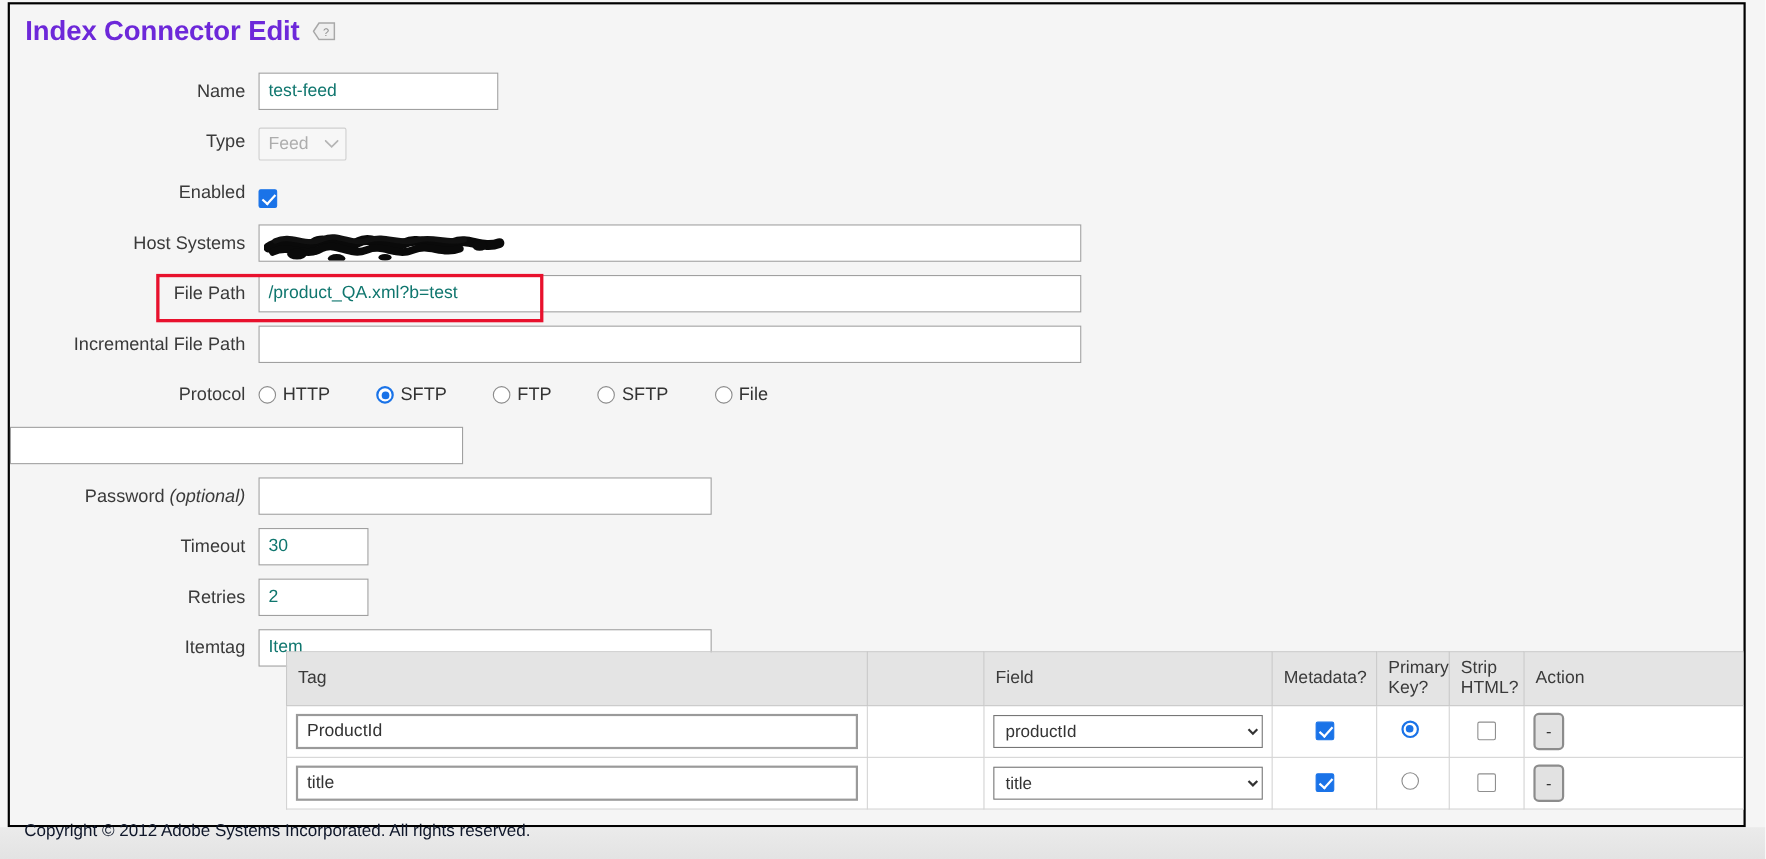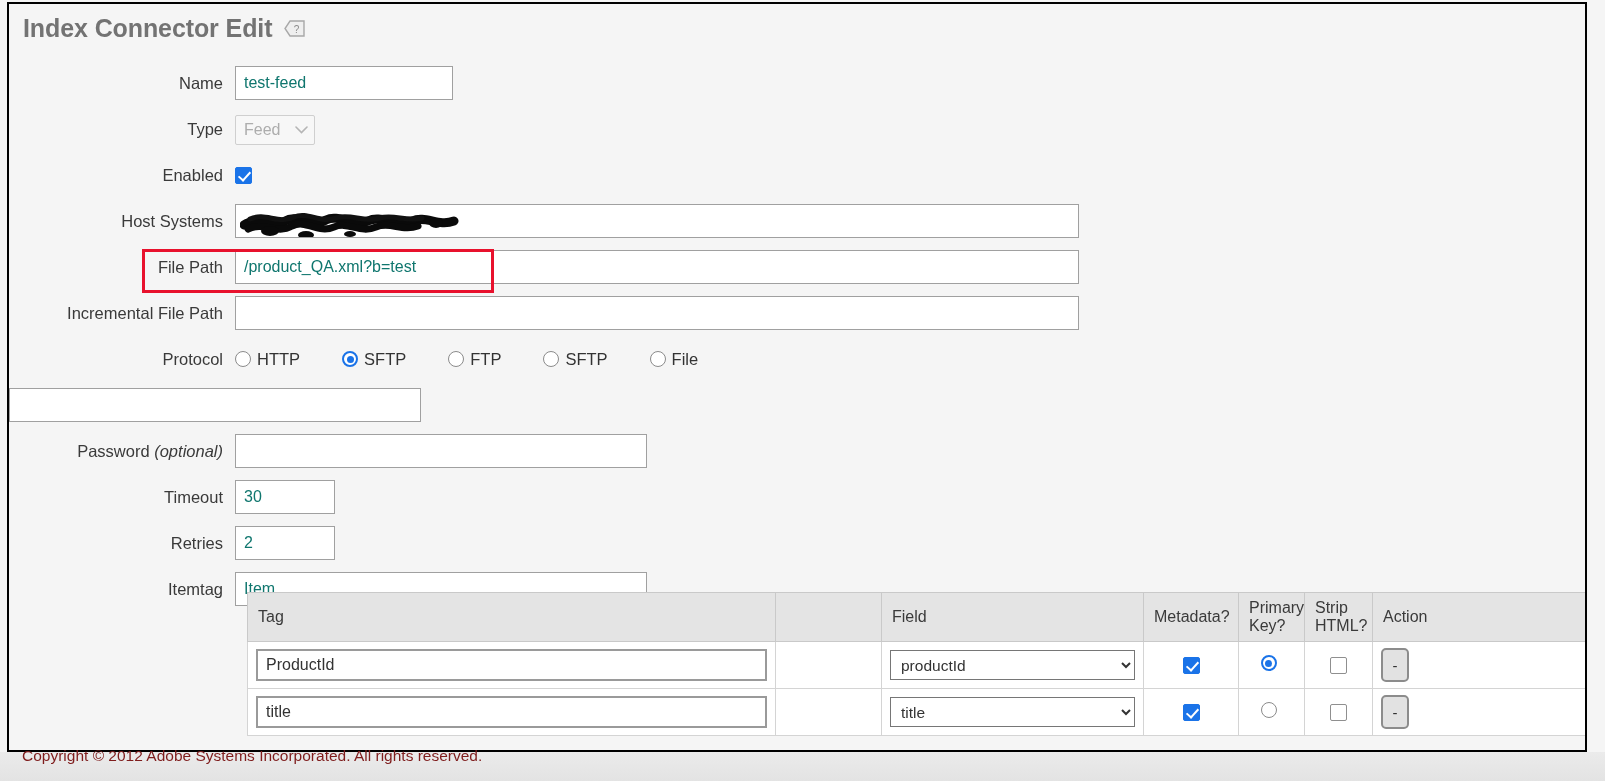--- a/index.html
+++ b/index.html
@@ -28,40 +28,40 @@
 
   
   #title-row {
     position: absolute;
     left: 14px; top: 10px;
     display: flex; align-items: center; gap: 12px;
   }
   #page-title {
     font-size: 25px;
     font-weight: bold;
-    color: #737373;
+    color: #6d28d9;
     letter-spacing: -0.1px;
   }
   .help-icon {
     display: inline-block;
     width: 21px; height: 17px;
     position: relative;
     cursor: pointer;
   }
   .help-icon svg { display:block; }
 
   
   #form {
     position: absolute;
     left: 0; top: 62px;
     width: 100%;
   }
   .row {
     display: flex;
-    align-items: center;
+    align-items: flex-end;
     margin-bottom: 12px;
   }
   .lbl {
     width: 226px;
     text-align: right;
     padding-right: 12px;
     font-size: 16.5px;
     color: #3a3a3a;
     line-height: 34px;
   }
@@ -71,21 +71,21 @@
     height: 34px;
     border: 1px solid #a0a0a0;
     background: #ffffff;
     font-family: "Liberation Sans", sans-serif;
     font-size: 16px;
     color: #0f766e;
     padding: 0 8px;
     outline: none;
   }
   .inp.w-name { width: 218px; }
-  .inp.w-wide { width: 844px; }
+  .inp.w-wide { width: 748px; }
   .inp.w-med  { width: 412px; }
   .inp.w-small{ width: 100px; }
 
   
   .sel-disabled {
     height: 30px;
     width: 80px;
     border: 1px solid #cfcfcf;
     background: #f7f7f7;
     color: #adadad;
@@ -190,21 +190,21 @@
     left: 133px; top: 245px;
     width: 352px; height: 44px;
     border: 3px solid #e8112d;
     pointer-events: none;
     z-index: 5;
   }
 
   
   #tbl-wrap {
     position: absolute;
-    left: 238px; top: 588px;
+    left: 251px; top: 588px;
     width: 1340px;
   }
   table.mapping {
     border-collapse: collapse;
     width: 1340px;
     table-layout: fixed;
   }
   table.mapping th {
     background: #e4e4e4;
     border: 1px solid #c9c9c9;
@@ -267,21 +267,21 @@
     padding: 0;
   }
   #footer-strip {
     position: absolute;
     left: 0; bottom: 0; width: 1605px; height: 29px;
     background: linear-gradient(#ebebeb, #e3e3e3);
   }
   #footer-text {
     position: absolute;
     left: 22px; bottom: 16px;
-    color: #7f1d1d;
+    color: #0f172a;
     font-size: 15.5px;
     white-space: nowrap;
   }
 </style>
 </head>
 <body>
 
 <div id="screen">
 
   <div id="window">

